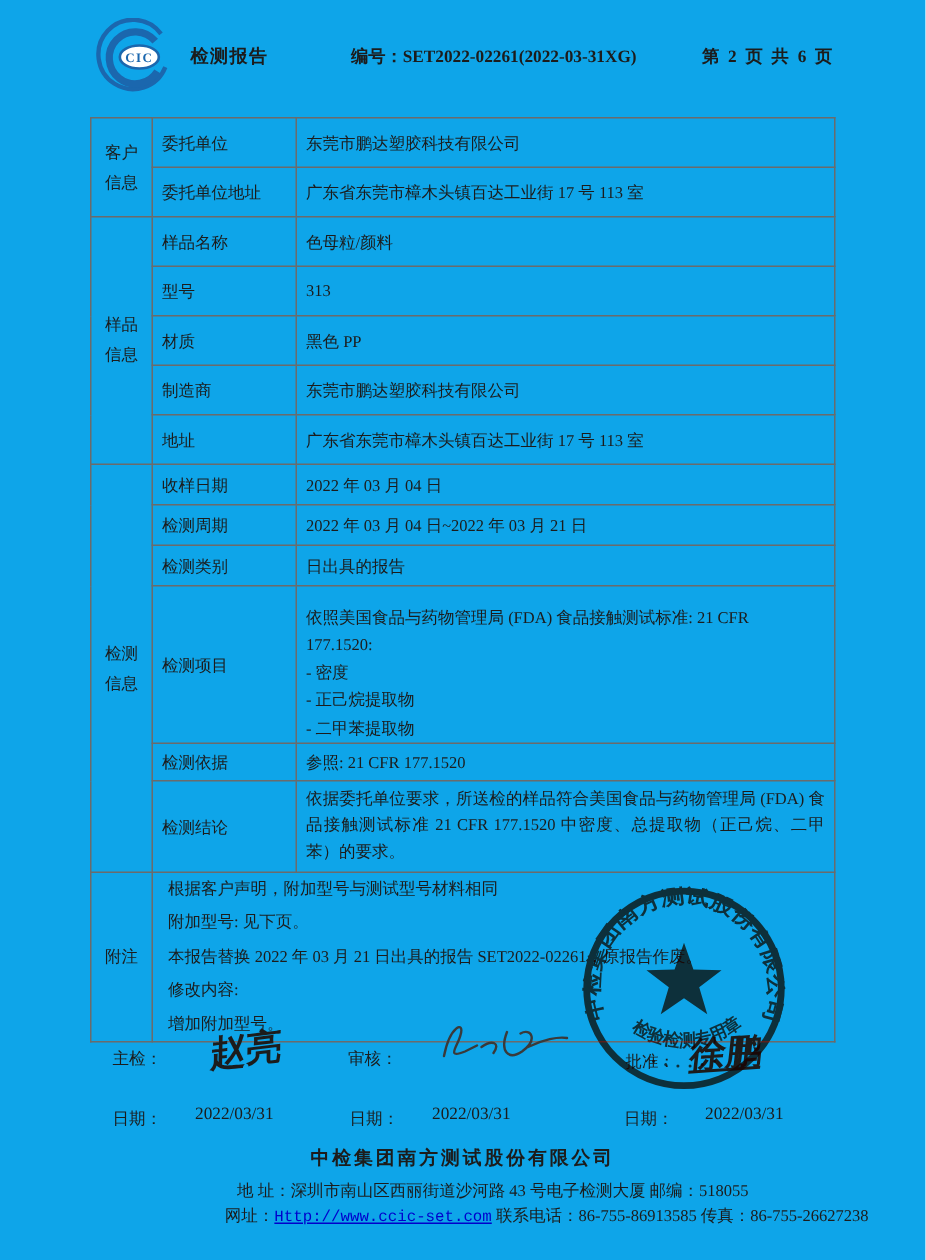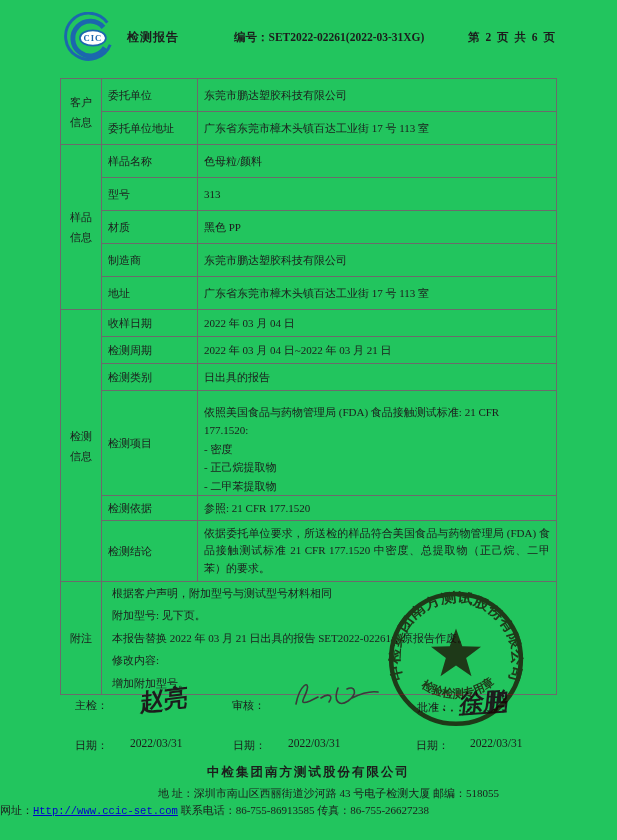--- a/index.html
+++ b/index.html
@@ -1,17 +1,17 @@
 <!DOCTYPE html>
 <html><head>
 <meta charset="utf-8">
 <style>
   html,body { margin:0; padding:0; background:#ffffff; }
   .page {
-    position:relative; width:617px; height:840px; background:#22c55e;
+    position:relative; width:617px; height:840px; background:#0ea5e9;
     font-family:"Liberation Serif","DejaVu Serif",serif; color:#1c1c1c;
     overflow:hidden;
   }
   
   .logo { position:absolute; left:61px; top:12px; }
   .hdr-title { position:absolute; left:127px; top:29px; font-weight:bold; font-size:12px; letter-spacing:1px; }
   .hdr-no { position:absolute; left:234px; top:30px; font-weight:bold; font-size:11.5px;text-align:right; }
   .hdr-page { position:absolute; left:468px; top:30px; font-weight:bold; font-size:11.5px; letter-spacing:1.5px; white-space:nowrap; }
   
   table.report { position:absolute; left:60px; top:78px; width:497px; border-collapse:collapse; font-size:11px; table-layout:fixed; }
@@ -31,21 +31,21 @@
   .siglabel { position:absolute; font-size:11px; white-space:nowrap; }
   .handwriting { position:absolute; font-size:24px; font-weight:600; white-space:nowrap;
                  transform:rotate(-7deg) skewX(-8deg); }
   .hw-approver { text-decoration:underline; transform:rotate(-4deg) skewX(-10deg); }
   .sig-svg { position:absolute; }
   .datelabel { position:absolute; font-size:11px; white-space:nowrap; }
   .dateval { position:absolute; font-size:11.5px; white-space:nowrap; }
   
   .f-company { position:absolute; left:0; top:764px; width:617px; text-align:center; font-weight:bold; font-size:12.5px; letter-spacing:2px; }
   .f-address { position:absolute; left:0; top:786px; width:617px; text-align:center; font-size:11px;margin-left:20px; }
-  .f-web { position:absolute; left:0; top:803px; width:579px; text-align:left; font-size:11px; }
+  .f-web { position:absolute; left:0; top:803px; width:579px; text-align:right; font-size:11px; }
   .weblink { color:#0000cc; text-decoration:underline; font-family:"Liberation Mono","DejaVu Sans Mono",monospace; font-size:10.5px; cursor:pointer; }
   
   .stamp { position:absolute; left:376px; top:588px; mix-blend-mode:multiply; opacity:0.9; }
 </style>
 </head>
 <body>
 
 <div class="page">
 
   <svg class="logo" width="58" height="52" viewBox="0 0 60 54">

